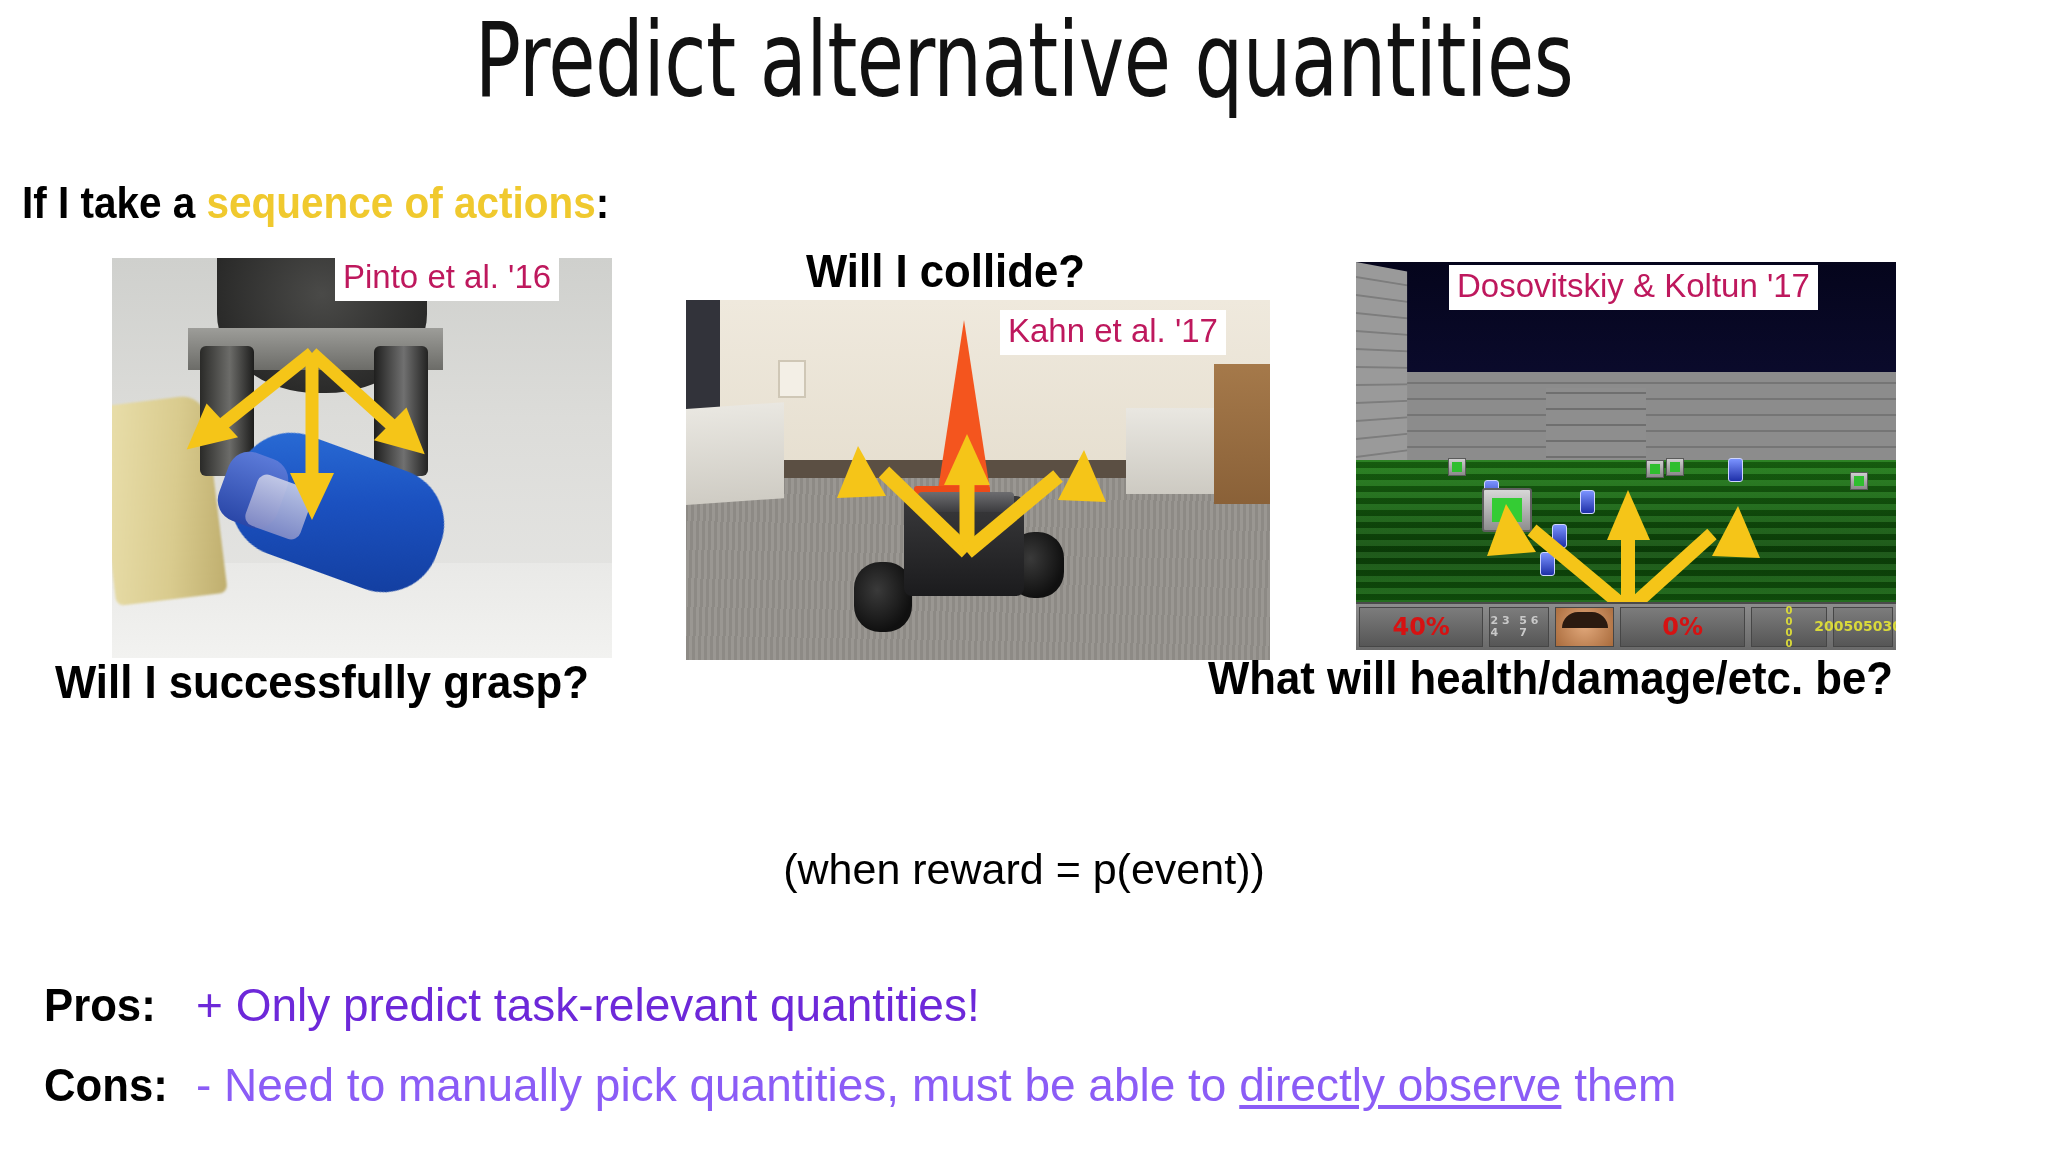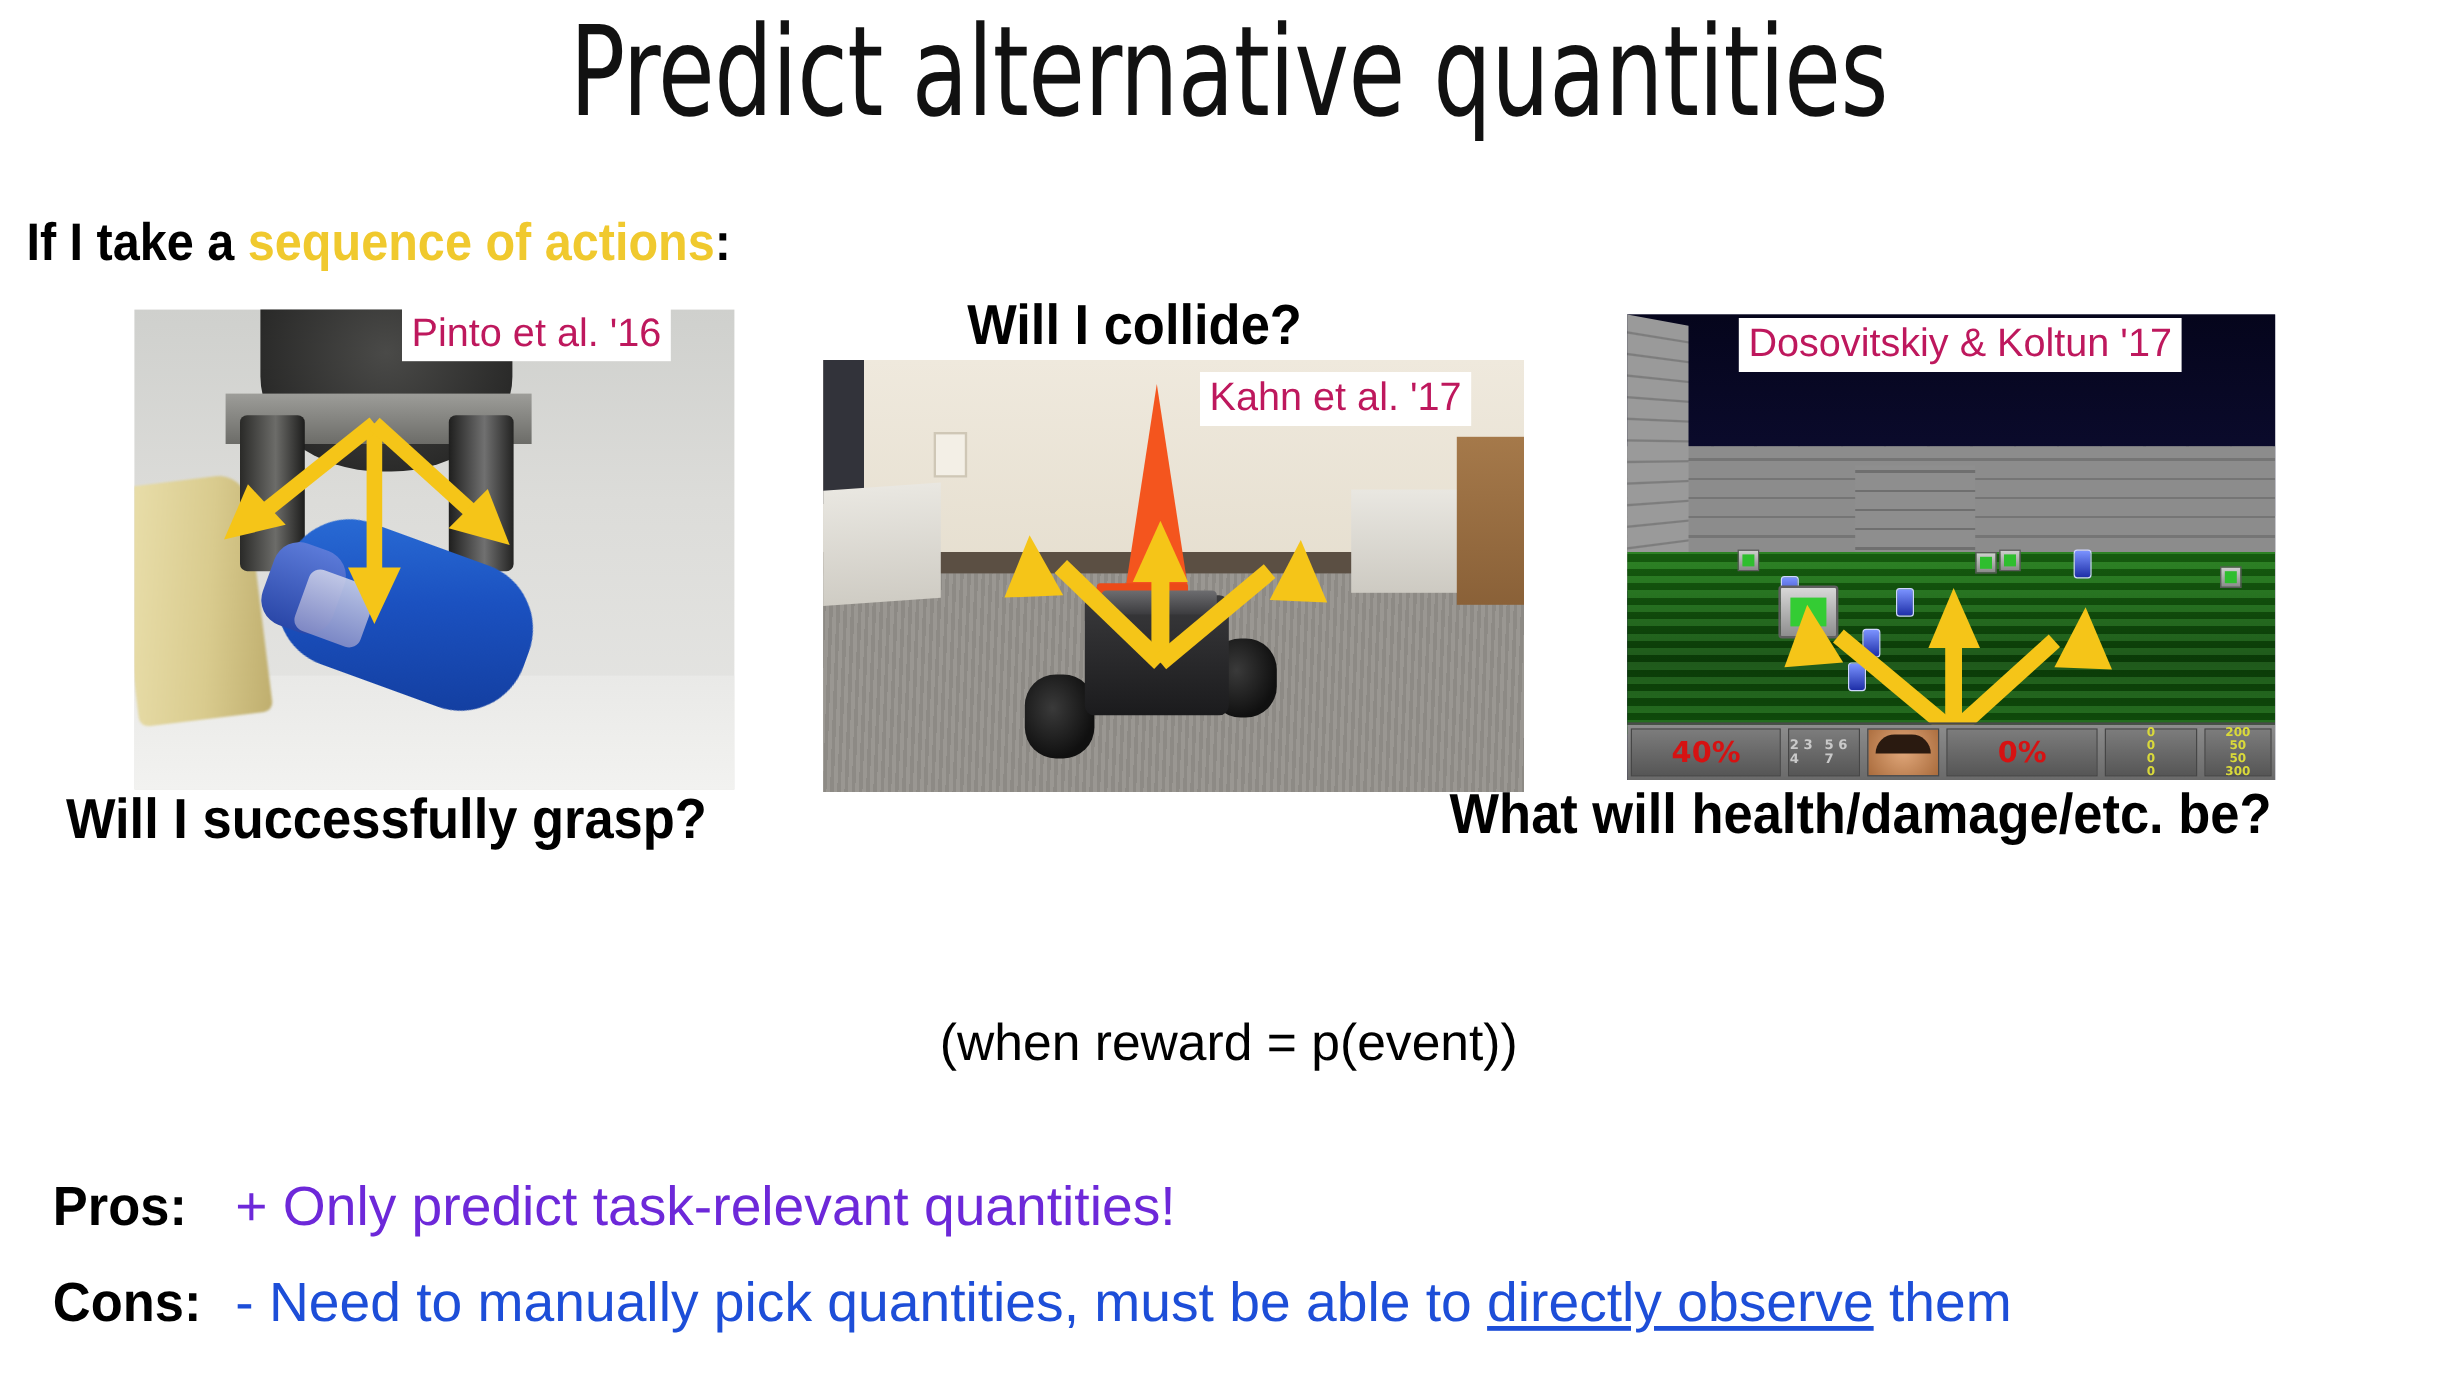--- a/index.html
+++ b/index.html
@@ -255,21 +255,21 @@
   }
   #hud-health { width: 132px; }
   #hud-armor  { width: 132px; }
   #hud-keys   { width: 62px; font-size: 11px; color:#c9c9c9; line-height: 1.05;}
   #hud-face   { width: 62px; background: radial-gradient(circle at 50% 45%, #e2a97c, #a96b3c); }
   #hud-face-hair {
     width: 46px; height: 16px; background: #2a1a10; border-radius: 22px 22px 0 0;
     margin-top: -14px;
   }
   #hud-ammo { width: 80px; font-size: 10px; color:#d9d93a; flex-direction: column; line-height:1.12;}
-  #hud-ammo-max { width: 58px; font-size: 10px; color:#d9d93a; flex-direction: column; line-height:1.12;}
+  #hud-ammo-max { width: 58px; font-size: 14px; color:#d9d93a; flex-direction: row; line-height:1.12;}
 
   
   .arrow-layer {
     position: absolute;
     pointer-events: none;
   }
 
   
   .caption-chip {
     position: absolute;
@@ -322,21 +322,21 @@
   #row-cons { top: 1058px; }
   .pc-label {
     font-weight: bold; color: #000;
     display: inline-block;
     width: 152px;
     transform: scaleX(0.95);
     transform-origin: 0 50%;
   }
   .pc-text { font-weight: 400; }
   #pros-text { color: #6d28d9; }
-  #cons-text { color: #1d4ed8; }
+  #cons-text { color: #8b5cf6; }
   .uline { text-decoration: underline; text-underline-offset: 4px; }
 </style>
 </head>
 <body>
 
 <div class="slide">
 
   <div id="slide-title">Predict alternative quantities</div>
 
   <div id="subhead">

